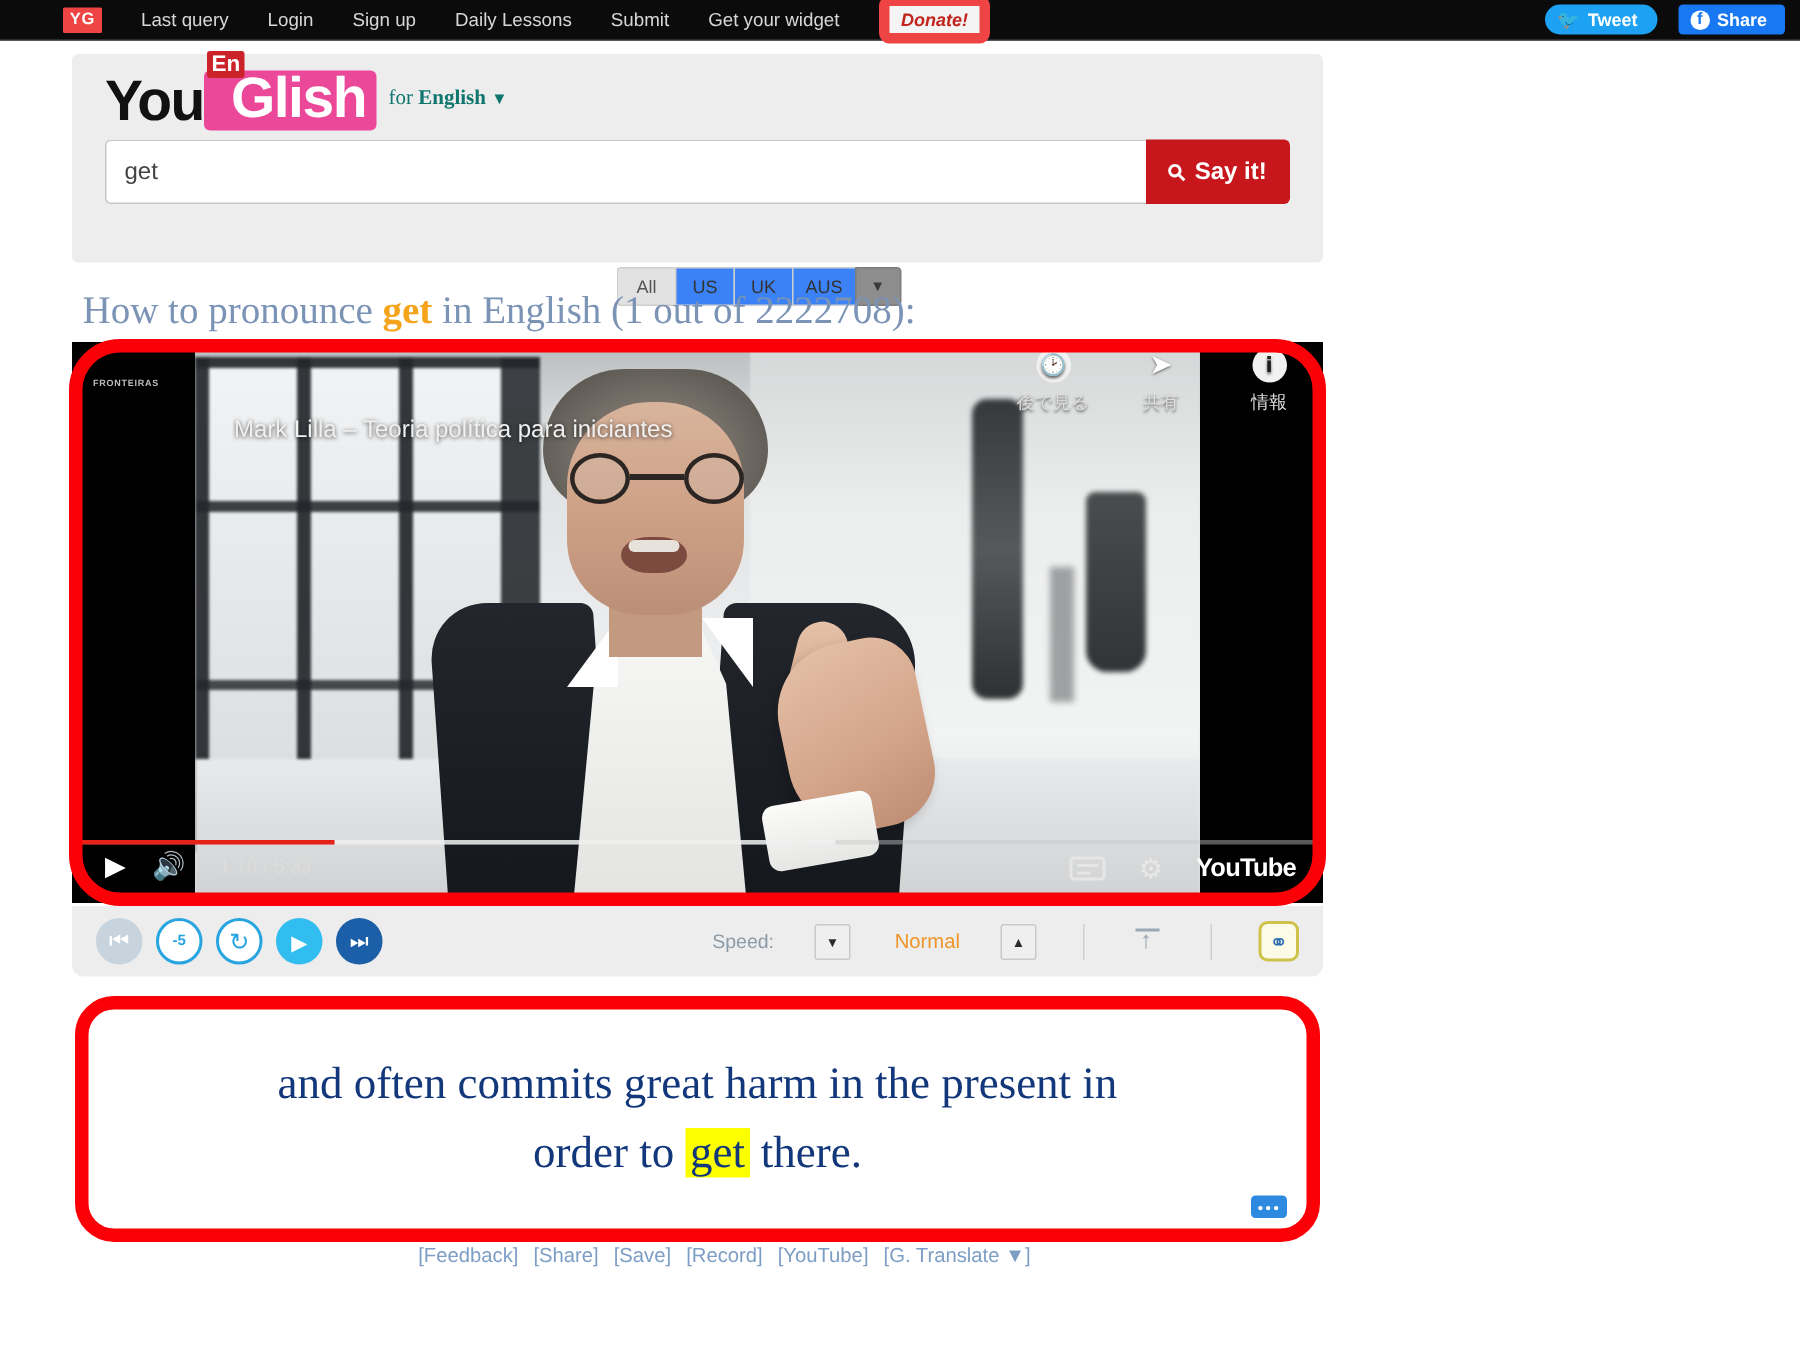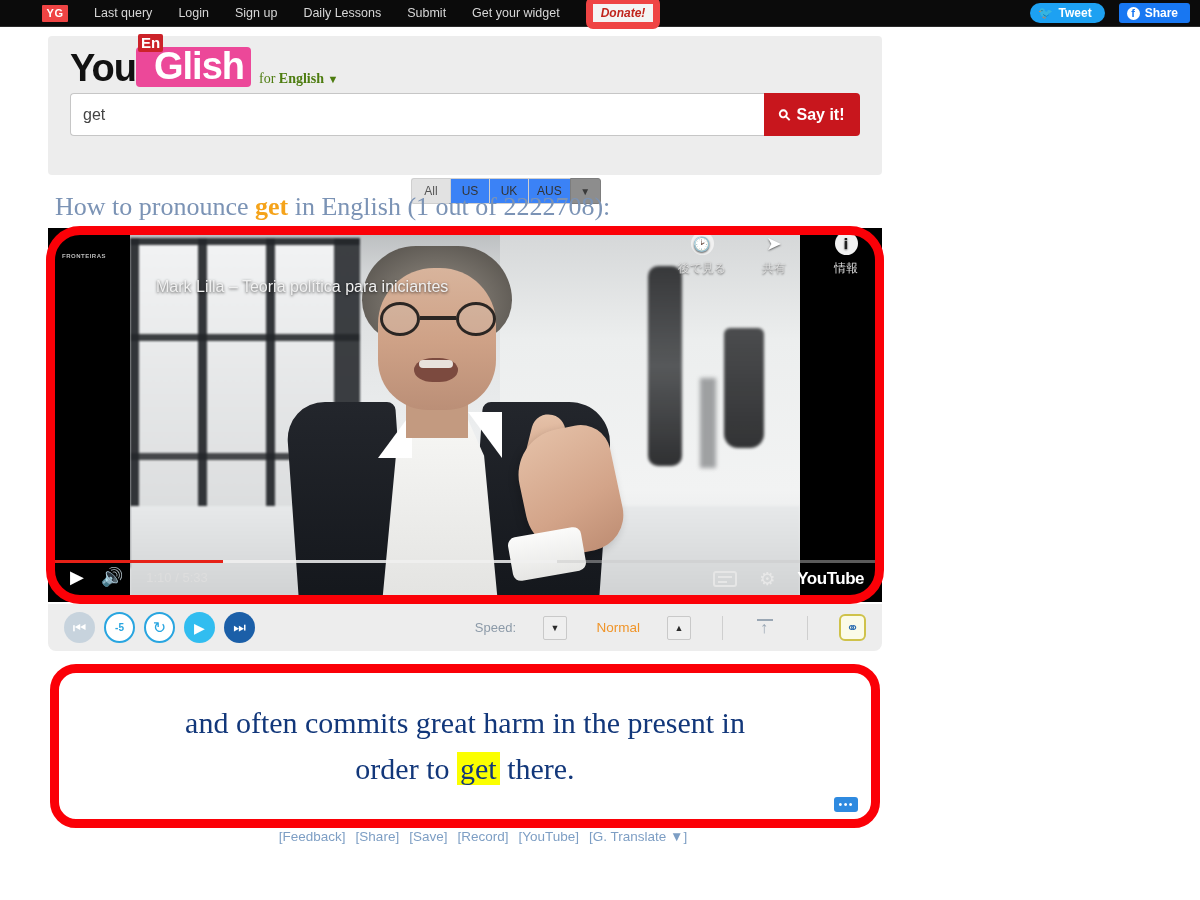--- a/index.html
+++ b/index.html
@@ -84,23 +84,23 @@
     padding: 0 7px 2px 18px; border-radius: 4px; line-height: 38px;
     display: inline-block;
   }
   .logo-en {
     position: absolute; left: 2px; top: -13px;
     background: #cc2229; color: #fff;
     font-weight: bold; font-size: 15px; line-height: 15px;
     padding: 1px 3px 2px 3px; border-radius: 2px;
   }
   .for-lang {
-    margin-left: 8px; margin-bottom: 0;
+    margin-left: 8px; margin-bottom: 13px;
     font-family: "Liberation Serif", serif;
-    font-size: 14px; color: #4d7c0f;
+    font-size: 14px; color: #0f766e;
   }
   .for-lang b { font-weight: bold; }
   .for-lang .caret { font-size: 11px; }
 
   .search-row { position: absolute; left: 22px; top: 57px; display: flex; }
   .search-input {
     width: 694px; height: 43px;
     border: 1px solid #c6c6c6; border-right: none;
     border-radius: 4px 0 0 4px;
     background: #fff; font-size: 16px; color: #444;

